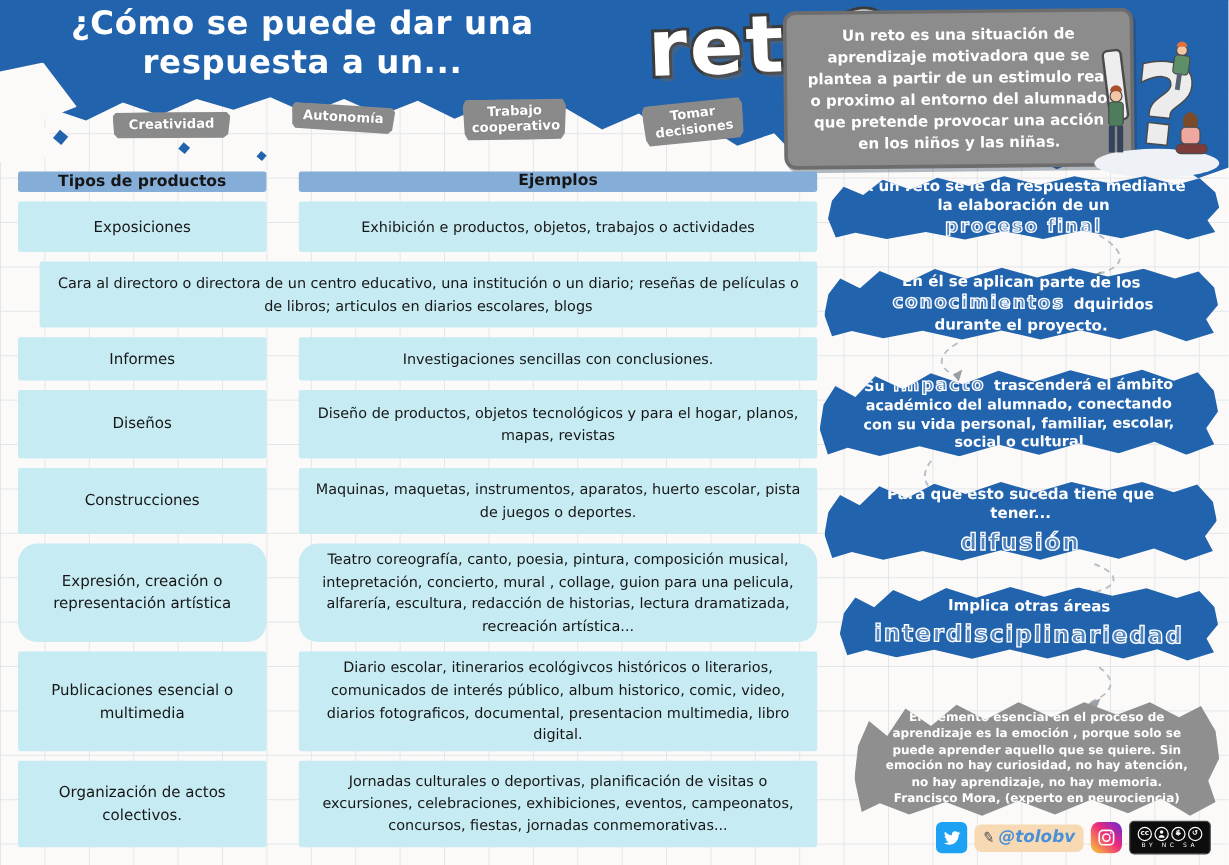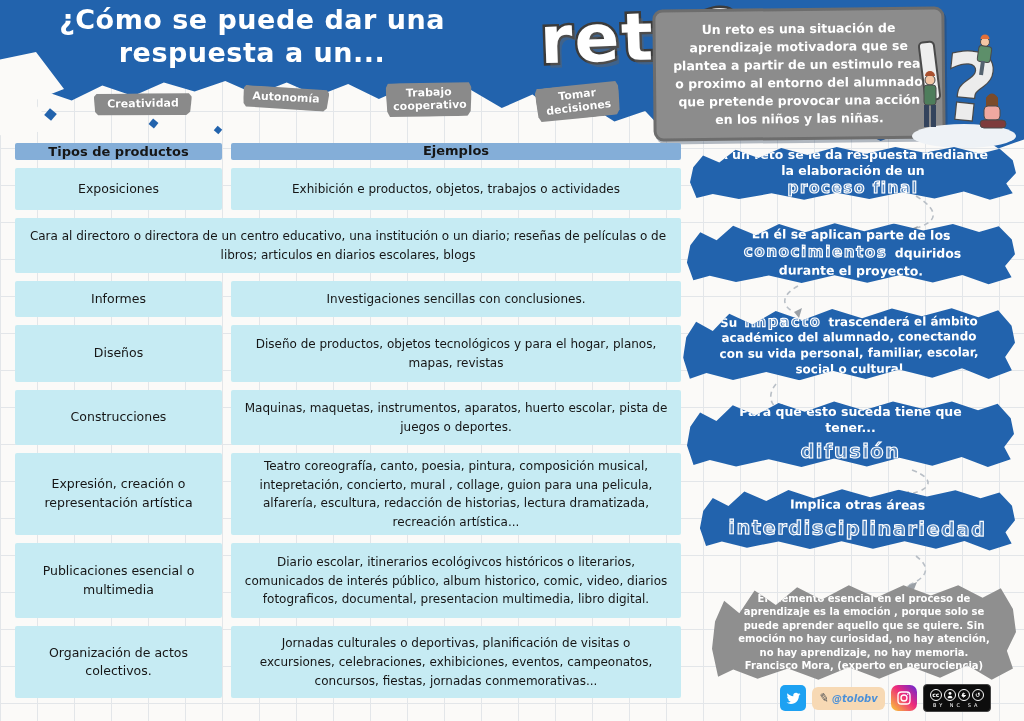--- a/index.html
+++ b/index.html
@@ -59,29 +59,29 @@
   }
 
   .illus { position:absolute; left:908px; top:28px; width:112px; height:120px; }
 
   
   .tbl { position:absolute; left:15px; top:143px; width:666px; display:flex; flex-direction:column; gap:8px; }
   .row { display:flex; gap:9px; }
   .cell { display:flex; align-items:center; justify-content:center; text-align:center;
           padding:4px 12px; color:#161616; border-radius:2px; }
   .c1 { width:207px; flex:none; background:#c6ebf3; font-size:12.5px; line-height:1.5; }
-  .c2 { flex:1; background:#c6ebf3; font-size:12px; line-height:1.55; }
+  .c2 { flex:1; background:#c6ebf3; font-size:12px; line-height:1.55;margin-left:18px; }
   .row.hdr .c1, .row.hdr .c2 { background:#84aed8; font-weight:700; font-size:13px; }
   .row.hdr  { height:17px; }
   .row.r0 .cell { min-height:42px; }
   .row.r1 .cell { min-height:55px; }
   .row.r2 .cell { min-height:36px; }
   .row.r3 .cell { min-height:57px; }
   .row.r4 .cell { min-height:55px; }
-  .row.r5 .cell { min-height:80px; }
+  .row.r5 .cell { min-height:80px;border-radius:16px; }
   .row.r6 .cell { min-height:75px; }
   .row.r7 .cell { min-height:72px; }
 
   
   .splash {
     position:absolute; background:#2263ad; color:#fff; text-align:center;
     display:flex; flex-direction:column; align-items:center; justify-content:center;
     padding:12px 26px; font-size:12.5px; font-weight:700; line-height:1.3;
     clip-path: polygon(1% 40%,4% 20%,9% 32%,14% 10%,21% 24%,28% 7%,36% 19%,45% 5%,54% 17%,63% 5%,72% 15%,81% 5%,89% 17%,95% 8%,99% 28%,100% 50%,97% 68%,99% 85%,92% 96%,84% 82%,75% 94%,65% 83%,55% 95%,45% 84%,35% 96%,25% 85%,15% 95%,7% 86%,2% 93%,0 66%);
   }
@@ -106,21 +106,21 @@
 
   .connectors { position:absolute; left:680px; top:140px; width:344px; height:560px; pointer-events:none; }
 
   
   .social { position:absolute; left:780px; top:684px; display:flex; align-items:center; gap:6px; }
   .sq { width:26px; height:26px; border-radius:5px; display:flex; align-items:center; justify-content:center; }
   .tw { background:#1da1f2; }
   .handle { height:23px; background:#f7d9b4; border-radius:6px; display:flex; align-items:center;
             gap:3px; padding:0 7px; }
   .handle .pencil { font-size:12px; color:#555; transform:rotate(10deg); }
-  .handle .at { font-size:10px; font-weight:700; font-style:italic; color:#4a90d9; }
+  .handle .at { font-size:14px; font-weight:700; font-style:italic; color:#4a90d9; }
   .ig { background: linear-gradient(45deg,#f9ce34,#ee2a7b 55%,#6228d7); border-radius:7px; }
   .cc { height:28px; background:#0d0d0d; border:1px solid #444; border-radius:4px;
         display:flex; flex-direction:column; align-items:center; justify-content:center;
         padding:2px 6px; gap:1px; }
   .cc-row { display:flex; gap:2px; }
   .cc-circ { width:12px; height:12px; border:1px solid #fff; border-radius:50%;
              color:#fff; font-size:6px; font-weight:700; display:flex; align-items:center;
              justify-content:center; line-height:1; }
   .cc-circ.nc span { text-decoration: line-through; }
   .cc-sub { color:#fff; font-size:5px; letter-spacing:3px; }

